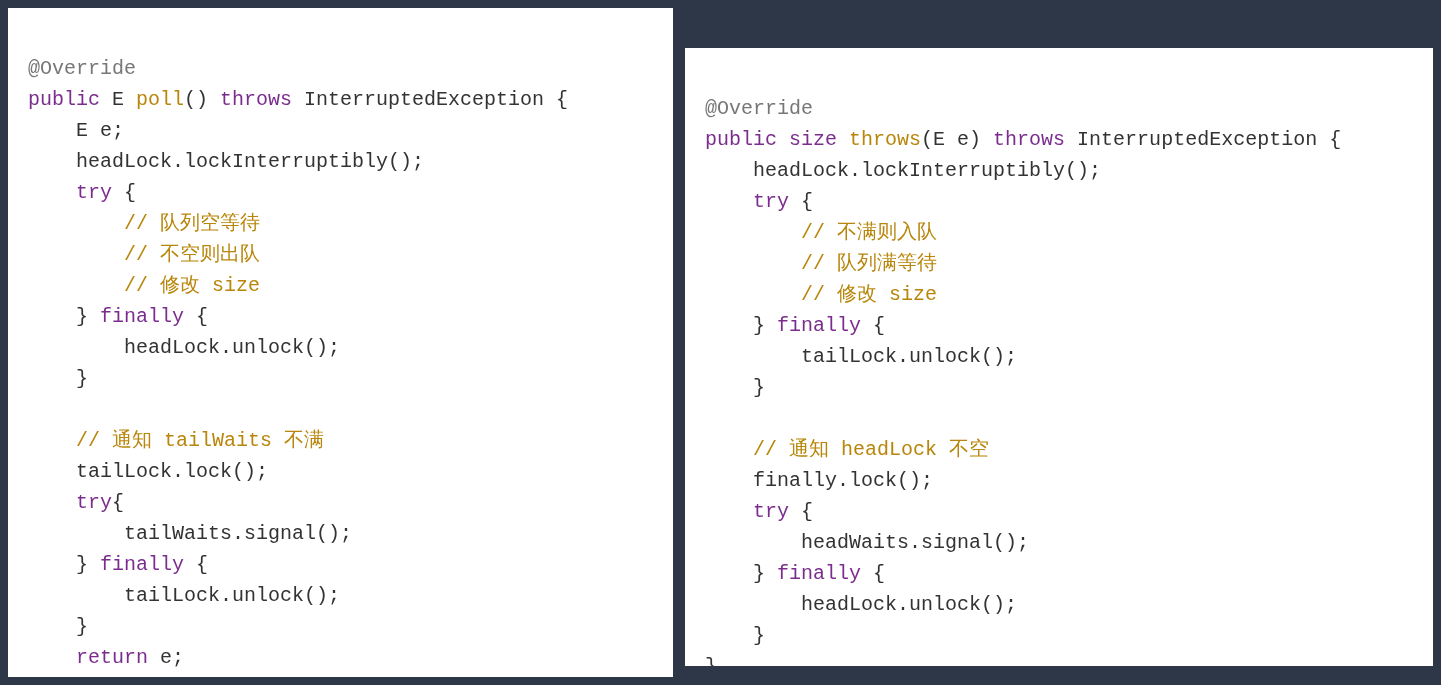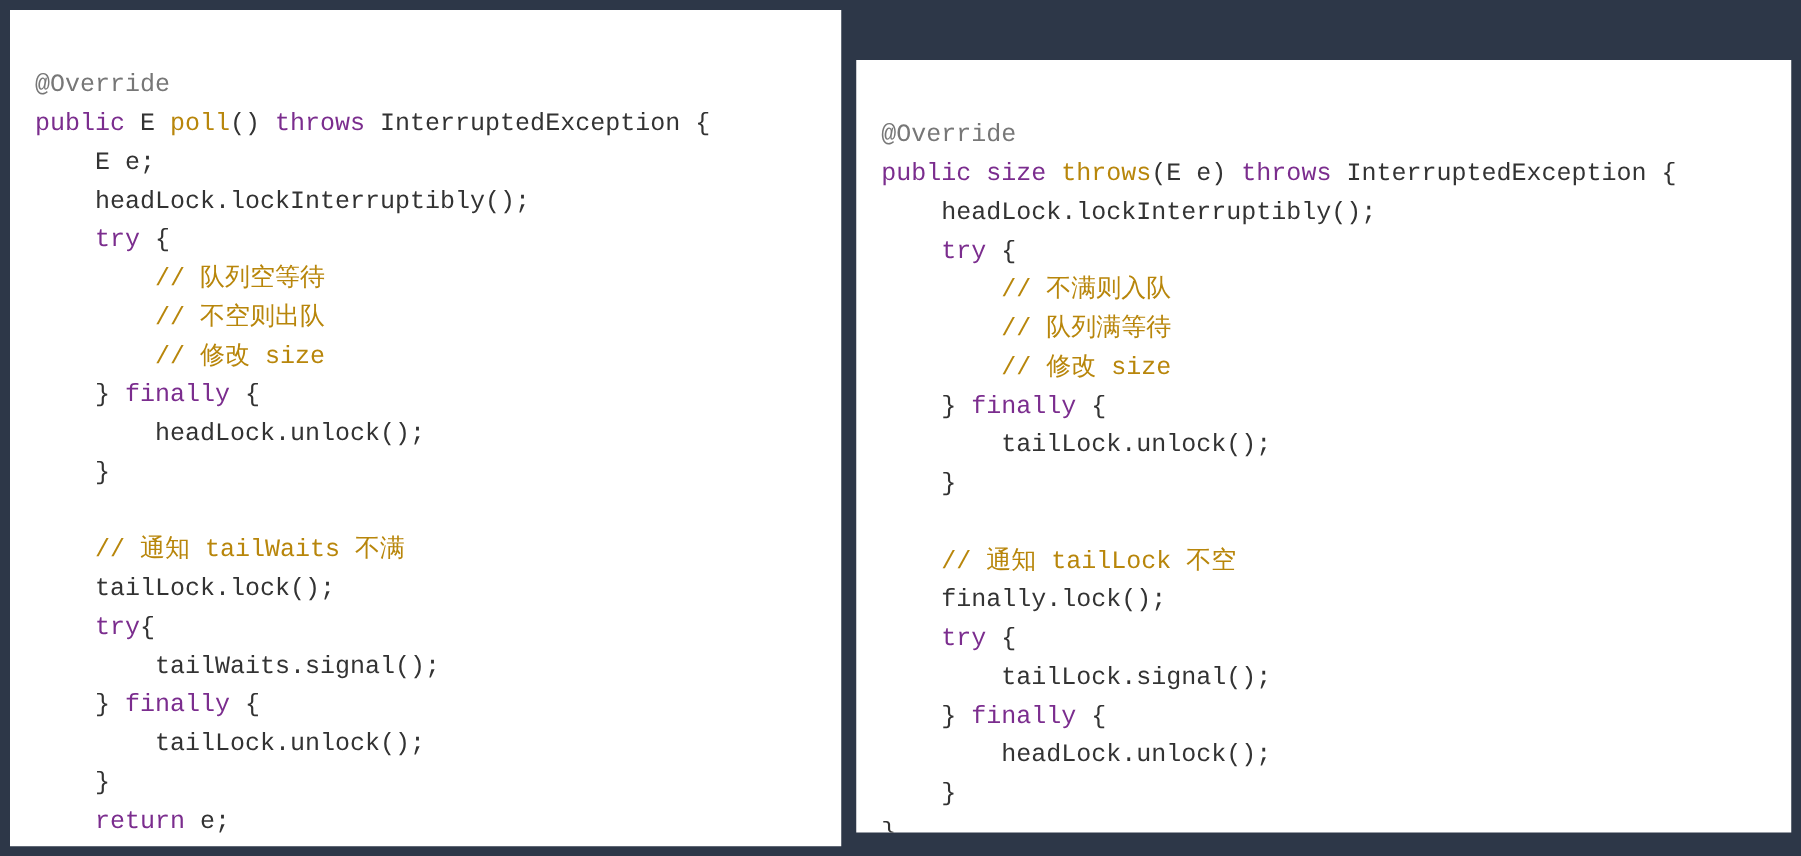--- a/index.html
+++ b/index.html
@@ -69,20 +69,20 @@
 <span class="keyword">public</span><span> </span><span class="keyword">size</span><span> </span><span class="method-name">throws</span><span>(E e) </span><span class="keyword">throws</span><span> InterruptedException {</span>
 <span>    headLock.lockInterruptibly();</span>
 <span>    </span><span class="keyword">try</span><span> {</span>
 <span class="comment">        // 不满则入队</span>
 <span class="comment">        // 队列满等待</span>
 <span class="comment">        // 修改 size</span>
 <span>    } </span><span class="keyword">finally</span><span> {</span>
 <span>        tailLock.unlock();</span>
 <span>    }</span>
 <span></span>
-<span class="comment">    // 通知 tailLock 不空</span>
+<span class="comment">    // 通知 headLock 不空</span>
 <span>    finally.lock();</span>
 <span>    </span><span class="keyword">try</span><span> {</span>
-<span>        tailLock.signal();</span>
+<span>        headWaits.signal();</span>
 <span>    } </span><span class="keyword">finally</span><span> {</span>
 <span>        headLock.unlock();</span>
 <span>    }</span>
 <span>}</span></div>
 
 </body></html>

